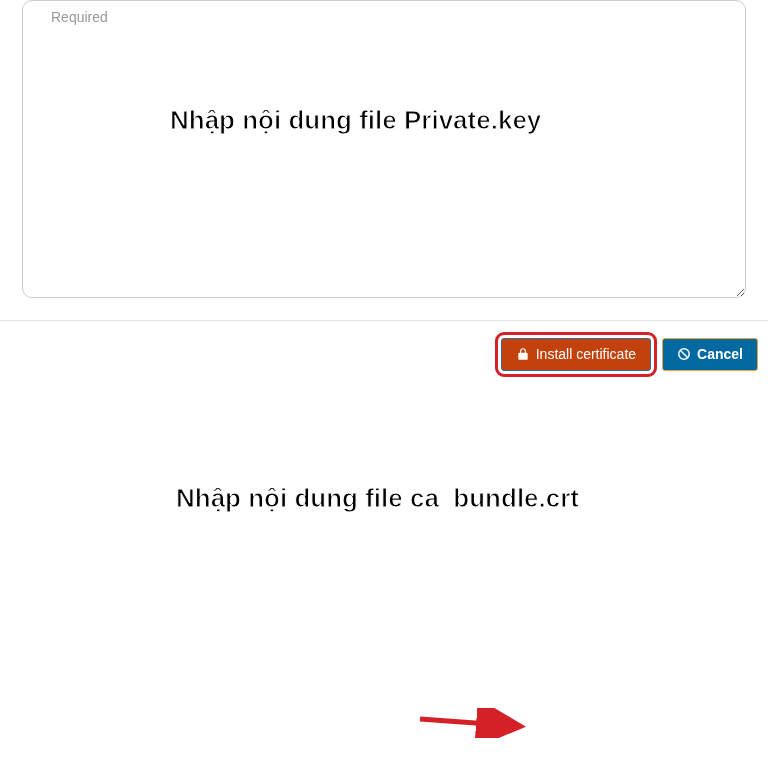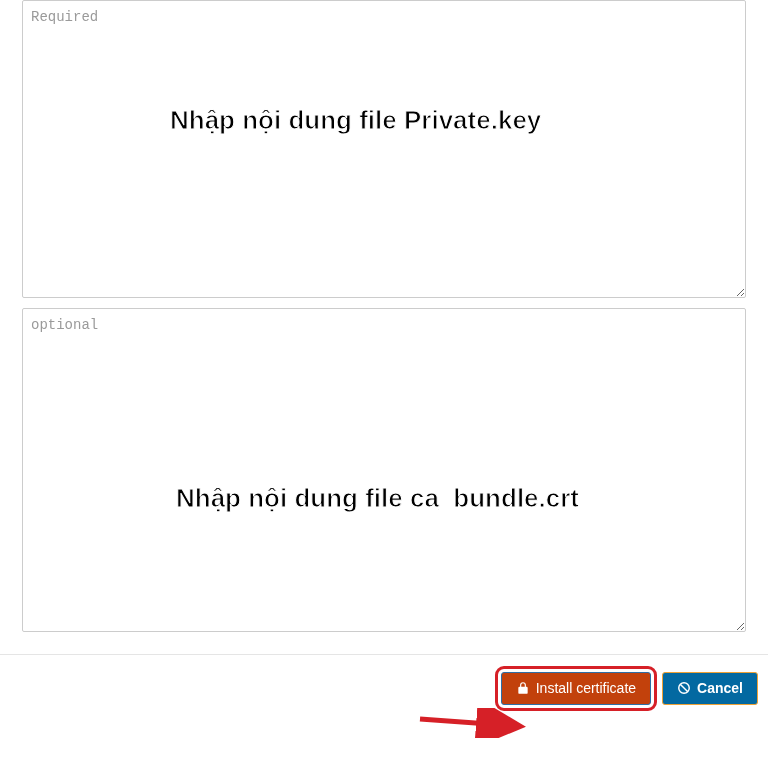--- a/index.html
+++ b/index.html
@@ -9,24 +9,24 @@
     font-family: "Helvetica Neue", Arial, sans-serif;
     background: #ffffff;
     color: #555;
   }
   .form-area {
     padding: 0 22px;
   }
   textarea.form-field {
     width: 100%;
     border: 1px solid #ccc;
-    border-radius: 2px;
-    padding: 8px 8px;
+    border-radius: 10px;
+    padding: 8px 28px;
     font-size: 14px;
-    font-family: Liberation Mono, monospace;
+    font-family: Liberation Sans, sans-serif;
     color: #555;
     resize: both;
     overflow: auto;
   }
   textarea.form-field::placeholder { color: #9a9a9a; }
   #private-key-field { height: 298px; margin-top: 0; }
   #ca-bundle-field   { height: 324px; margin-top: 6px; }
   .field-label {
     font-weight: 600;
     font-size: 14px;
@@ -84,21 +84,20 @@
 </head>
 <body>
 
 <div class="wrap">
 
   <div class="form-area">
 
     <textarea id="private-key-field" class="form-field" placeholder="Required" style=""></textarea>
 
 
-    <textarea id="ca-bundle-field" class="form-field" placeholder="optional" style=""></textarea>
   </div>
 
   <div class="button-row">
 
     <span class="highlight-box">
       <button class="btn btn-primary">
         <span class="icon">
           <svg viewBox="0 0 24 24" width="14" height="14" fill="#fff">
             <path d="M12 2a5 5 0 0 0-5 5v3H6a2 2 0 0 0-2 2v8a2 2 0 0 0 2 2h12a2 2 0 0 0 2-2v-8a2 2 0 0 0-2-2h-1V7a5 5 0 0 0-5-5zm-3 5a3 3 0 1 1 6 0v3H9V7z"></path>
           </svg>

